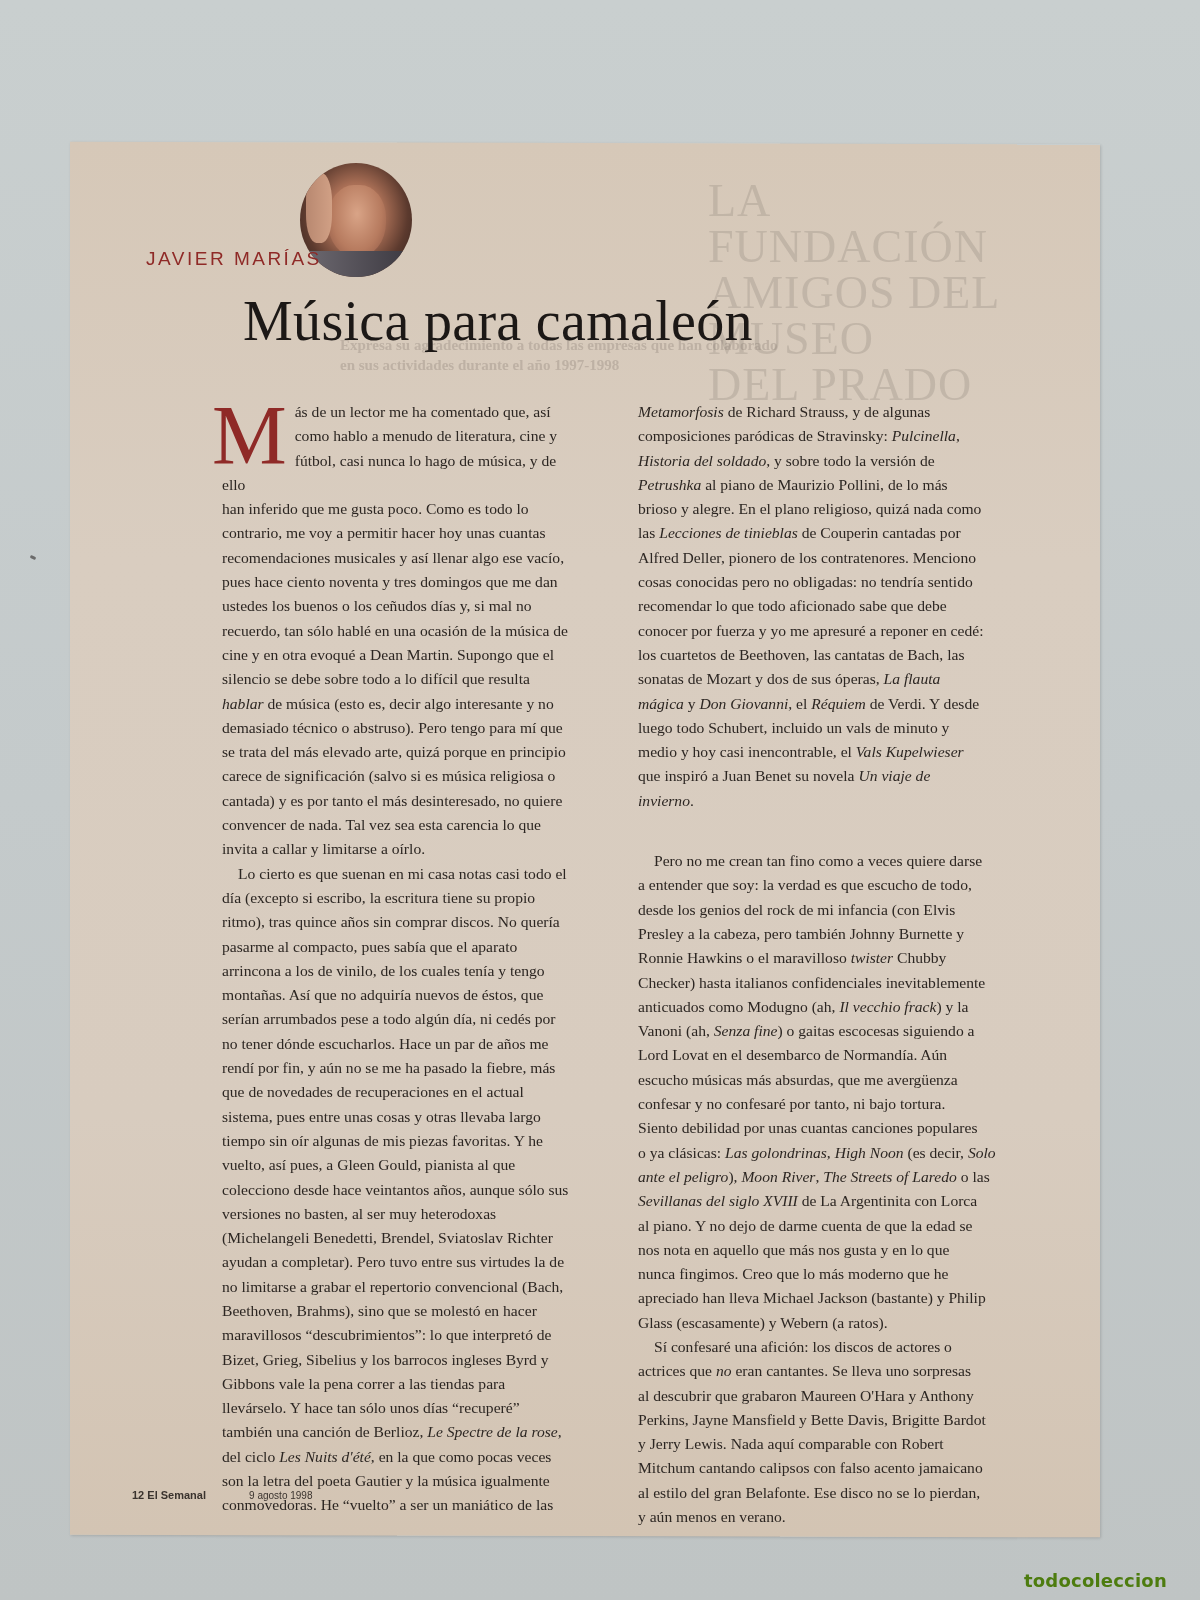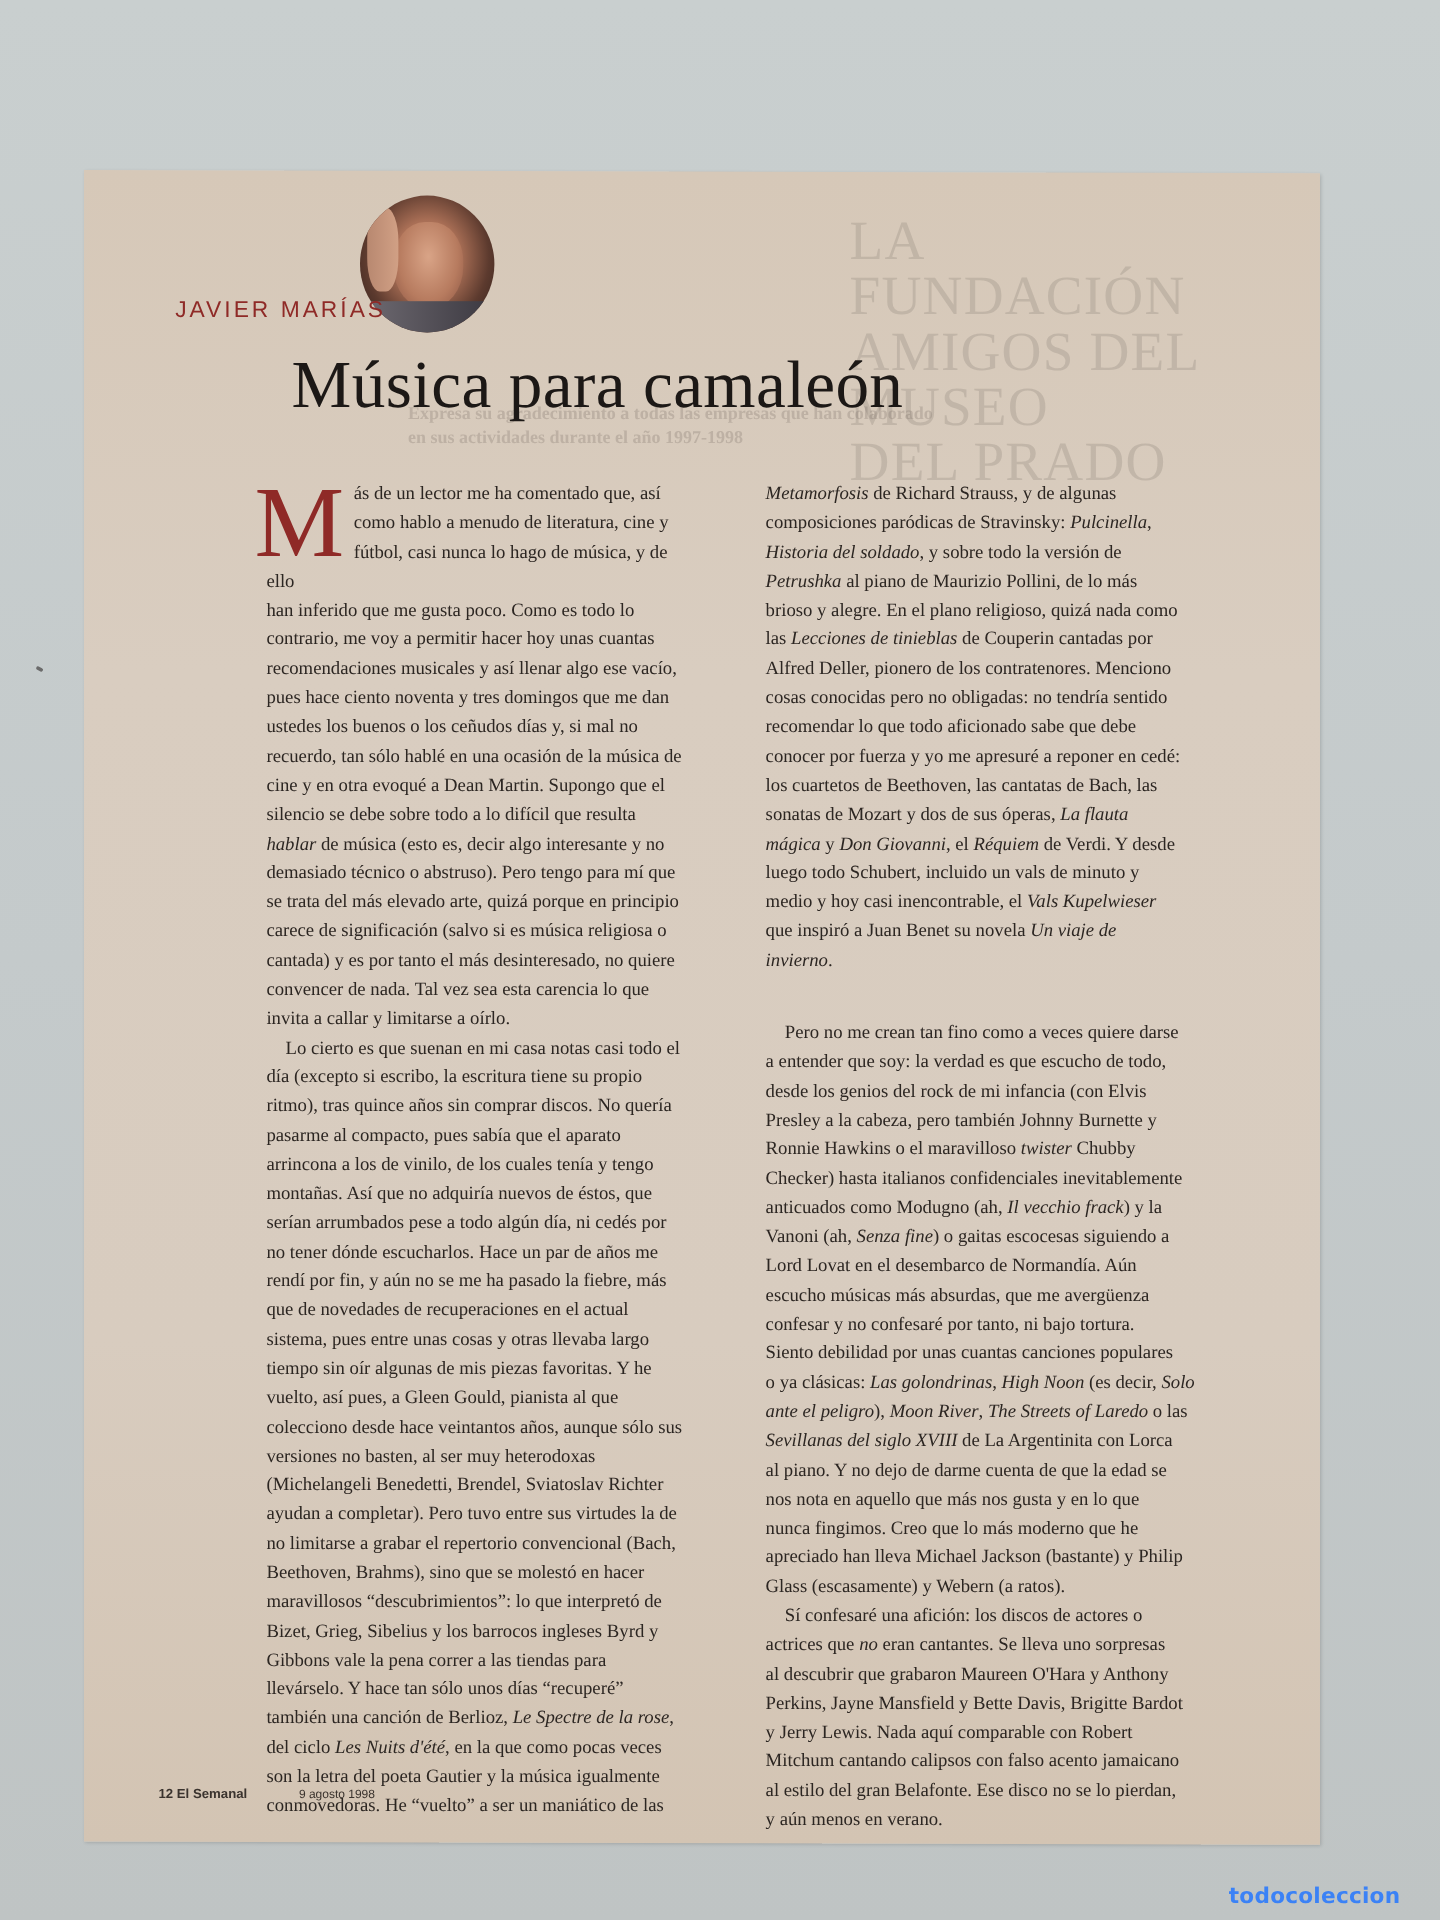--- a/index.html
+++ b/index.html
@@ -61,21 +61,21 @@
     .dropcap {
       float: left; color: #8f2a27; font-size: 84px; line-height: 64px;
       margin: 4px 8px 0 -10px; font-family: "Liberation Serif", serif;
     }
     .footer {
       position: absolute; left: 132px; top: 1489px; font-family: "Liberation Sans", sans-serif;
       color: #3a332e; font-size: 11px; font-weight: bold;
     }
     .footer .date { font-weight: normal; font-size: 10px; margin-left: 40px; }
     .watermark {
-      position: absolute; left: 1024px; top: 1570px; color: #3b82f6;
+      position: absolute; left: 1024px; top: 1570px; color: #4d7c0f;
       font-family: "DejaVu Sans", sans-serif; font-weight: bold; font-size: 18px; letter-spacing: 0.2px;
     }
     .mark { position: absolute; left: 30px; top: 556px; width: 6px; height: 3px; background: #6b6b6b; border-radius: 2px; transform: rotate(25deg); }
     .line { display: block; }
     i { font-style: italic; }
   </style>
 </head>
 <body>
 
 <div class="mark"></div>

